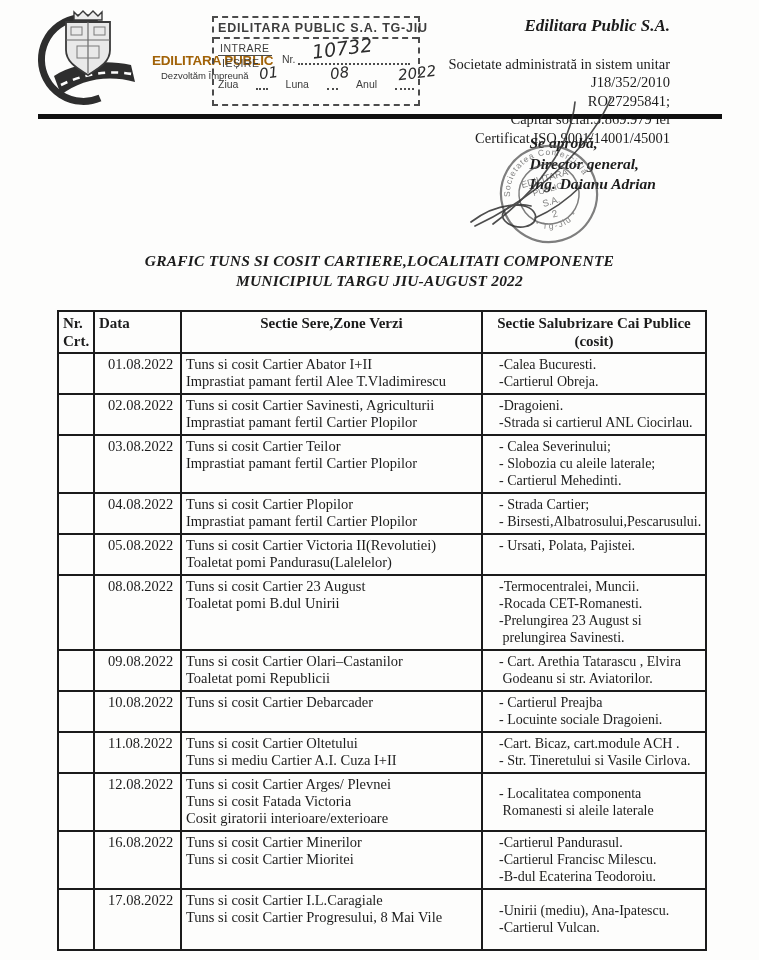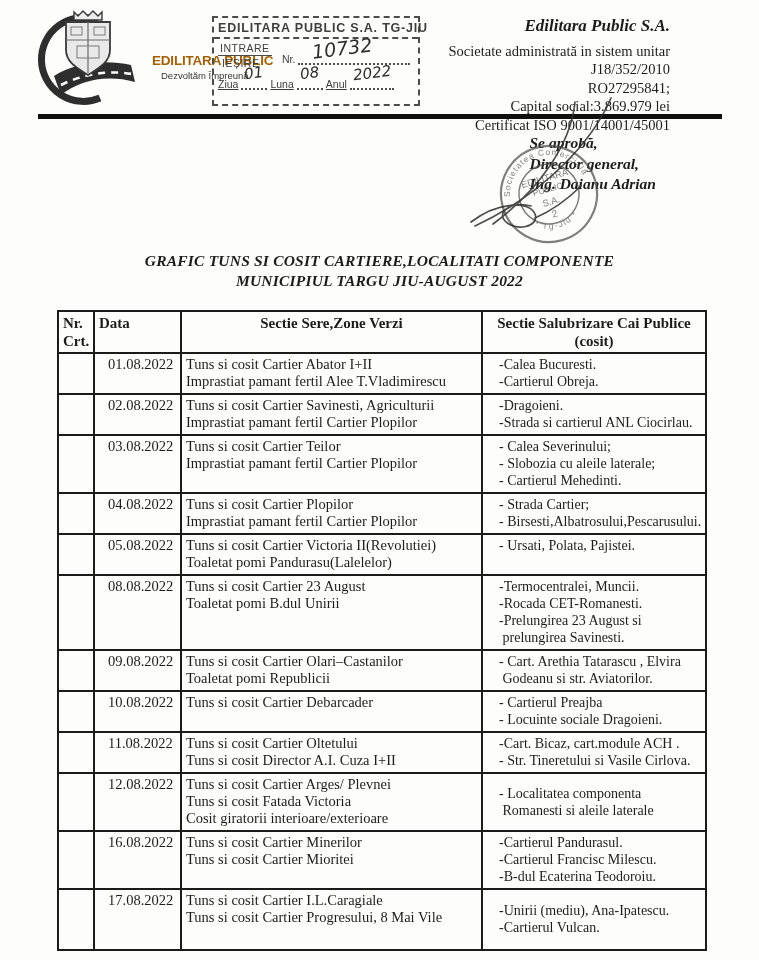--- a/index.html
+++ b/index.html
@@ -25,25 +25,25 @@
   .rs-iesire{display:block;padding-left:4px;}
   .rs-nr{flex:1;font-size:10.5px;padding-top:10px;white-space:nowrap;}
   .dots{display:inline-block;border-bottom:2px dotted #4c4c4c;position:relative;height:11px;vertical-align:bottom;}
   .dots.w-nr{width:112px;}
   .dots.w-d{width:26px;}
   .dots.w-y{width:44px;}
   .hand{position:absolute;font-family:"DejaVu Sans",sans-serif;font-style:italic;color:#2c2c2c;
         transform:rotate(-7deg);white-space:nowrap;}
   .hand.big{font-size:19px;left:14px;top:-15px;}
   .hand.sm{font-size:15px;left:3px;top:-13px;}
-  .rs-bottom{display:flex;align-items:flex-end;font-size:10.5px;padding:8px 4px 0 4px;gap:3px;white-space:nowrap;text-decoration:underline;}
+  .rs-bottom{display:flex;align-items:flex-end;font-size:10.5px;padding:8px 4px 0 4px;gap:18px;white-space:nowrap;}
 
   
   .company{position:absolute;right:89px;top:17px;text-align:right;font-size:14.5px;line-height:18.5px;}
-  .c-name{font-size:17px;font-weight:bold;font-style:italic;margin-bottom:6px;text-align:right;}
+  .c-name{font-size:17px;font-weight:bold;font-style:italic;margin-bottom:19px;text-align:right;}
 
   
   .rule{position:absolute;left:38px;top:114px;width:684px;height:5px;background:#101010;}
 
   
   .approval{position:absolute;right:103px;top:133px;text-align:left;
             font-weight:bold;font-style:italic;font-size:15.5px;line-height:20.5px;}
 
   .round-stamp{position:absolute;left:489px;top:134px;}
   .signature{position:absolute;left:425px;top:92px;}
@@ -284,21 +284,21 @@
           <td class="c-sal">
             <div>- Cartierul Preajba</div>
             <div>- Locuinte sociale Dragoieni.</div>
           </td>
         </tr>
         <tr>
           <td class="c-nr"></td>
           <td class="c-date">11.08.2022</td>
           <td class="c-zone">
             <div>Tuns si cosit Cartier Oltetului</div>
-            <div>Tuns si cosit Director A.I. Cuza I+II</div>
+            <div>Tuns si mediu Cartier A.I. Cuza I+II</div>
           </td>
           <td class="c-sal">
             <div>-Cart. Bicaz, cart.module ACH .</div>
             <div>- Str. Tineretului si Vasile Cirlova.</div>
           </td>
         </tr>
         <tr>
           <td class="c-nr"></td>
           <td class="c-date">12.08.2022</td>
           <td class="c-zone">

